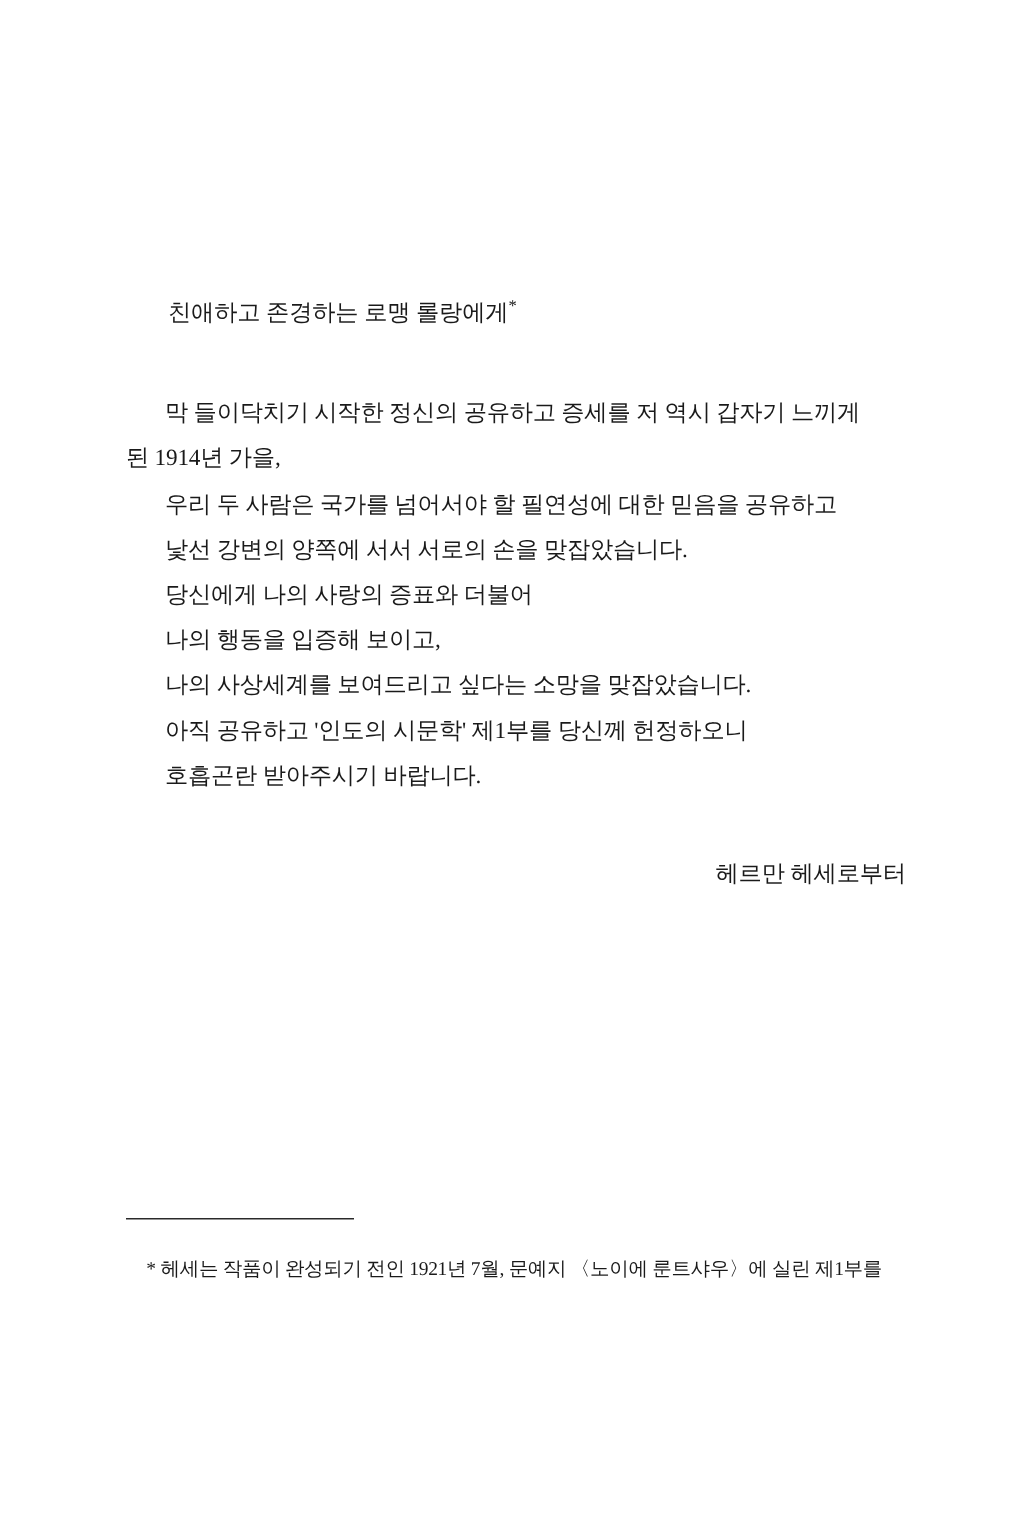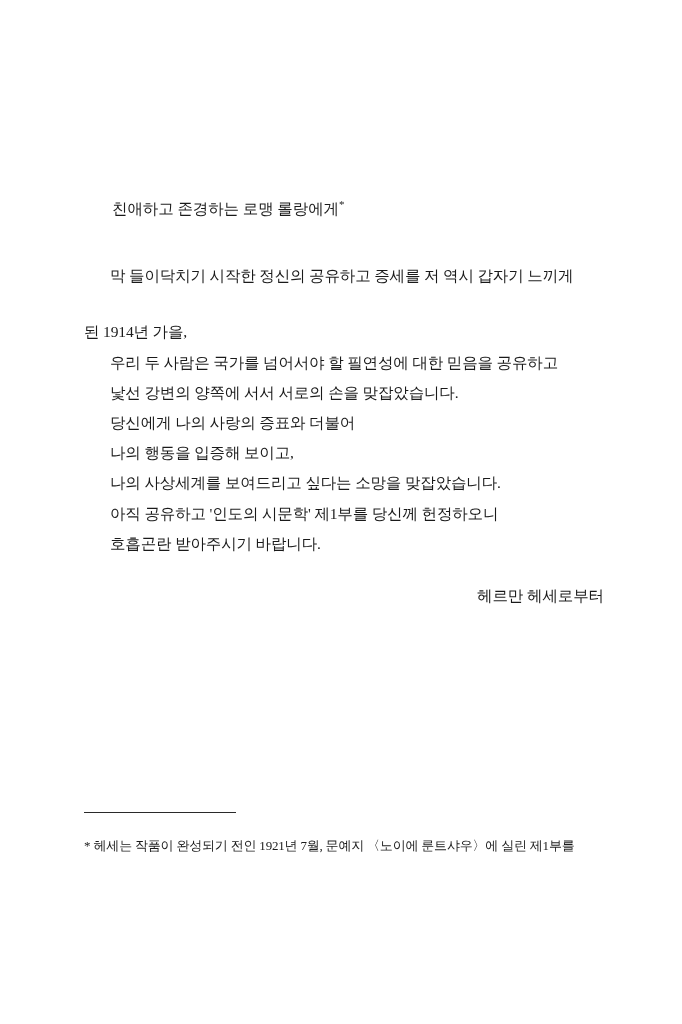--- a/index.html
+++ b/index.html
@@ -48,47 +48,47 @@
   }
   .para .l {
     display: block;
     white-space: nowrap;
   }
   .indent {
     text-indent: 26px;
   }
   .hang {
     text-indent: 0;
-    margin-top: 26px;
   }
   .signature {
     position: absolute;
     right: 78px;
-    top: 586px;
+    top: 572px;
     font-size: 15.5px;
     letter-spacing: -0.1px;
     white-space: nowrap;
   }
   .footnote-wrap {
     position: absolute;
     left: 84px;
     top: 812px;
     width: 516px;
   }
   .footnote-rule {
     width: 152px;
     height: 0;
     border-top: 1px solid #2a2a2a;
     margin: 0 0 22px 0;
   }
   .footnote-text {
     font-size: 13px;
     line-height: 1.75;
     letter-spacing: -0.2px;
-    margin: 0;
+    margin: 12px;
+    text-align: right;
   }
   .footnote-text .l {
     display: block;
     white-space: nowrap;
   }
   .fn-mark {
     letter-spacing: 0;
   }
 </style>
 </head>

